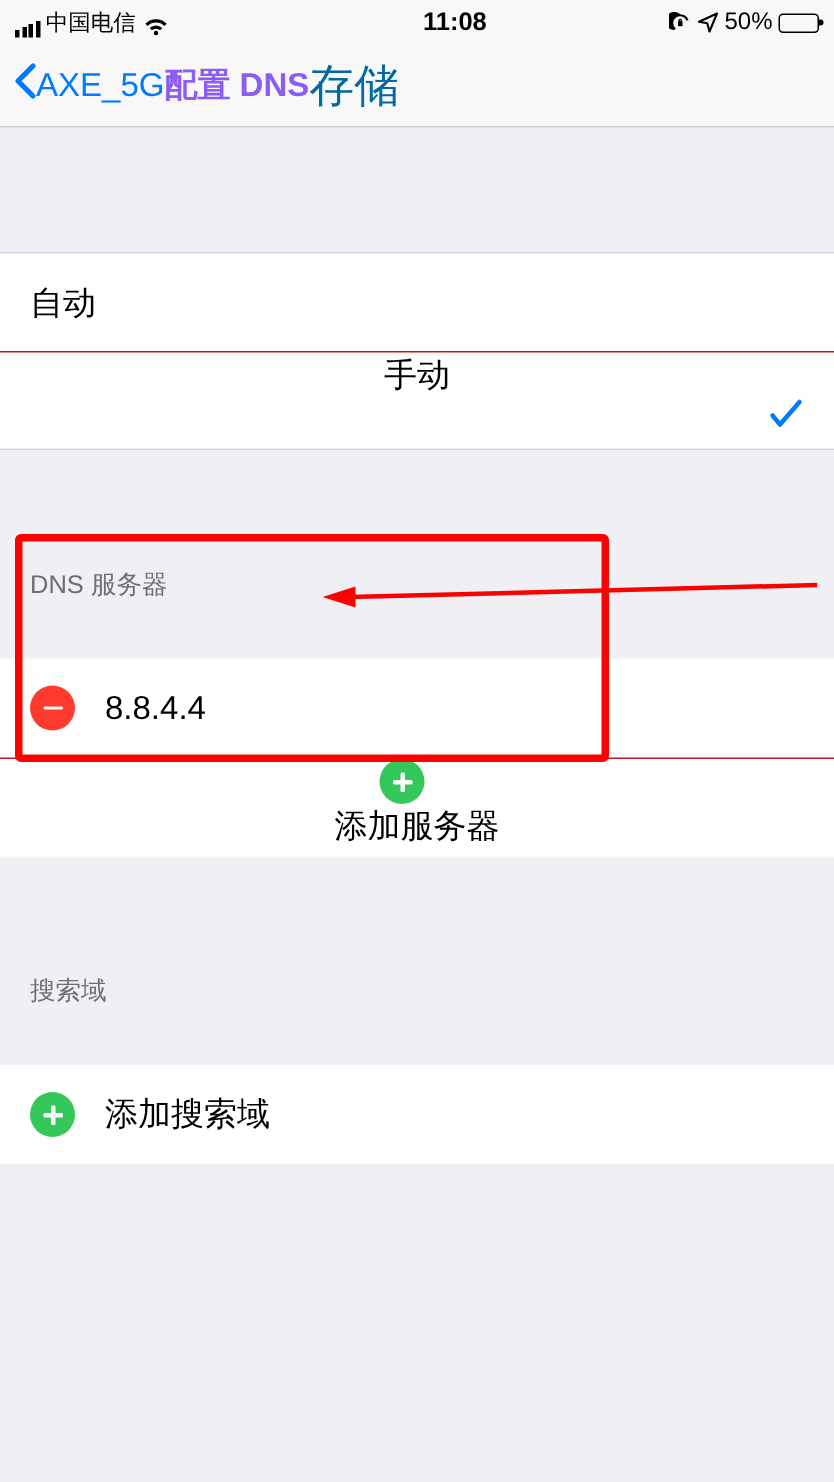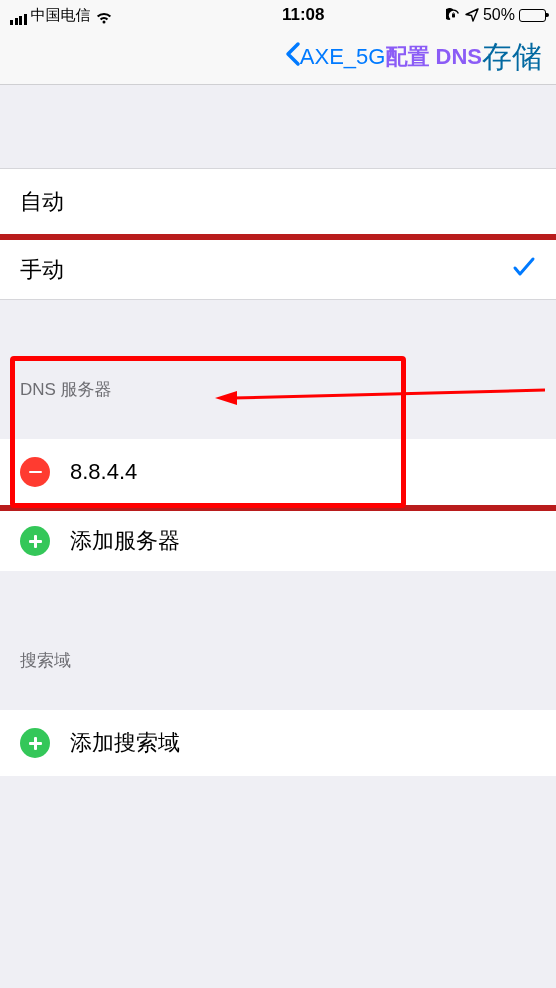--- a/index.html
+++ b/index.html
@@ -39,41 +39,41 @@
     .battery::after { content:""; position:absolute; right:-4px; top:3.5px; width:2.5px; height:4px; background:#000; border-radius:0 2px 2px 0; }
     .battery-fill { height:100%; width:50%; background:#000; border-radius:1px 0 0 1px; }
 
     
     .nav-bar {
       height: 55px;
       background: #f8f8f8;
       border-bottom: 1px solid #cfcfd2;
       display: flex;
       align-items: center;
-      justify-content: flex-end;
+      justify-content: flex-start;
       padding: 0 8px;
     }
     .nav-back { display: flex; align-items: center; color: #007aff; font-size: 22px; }
     .nav-back svg { margin-right: -2px; }
     .nav-title { font-size: 22px; font-weight: 600; color: #8b5cf6; }
     .nav-save { font-size: 30px; color: #0369a1; padding-right: 6px; }
 
     
     .spacer-top { height: 55px; }
     .group { background: #fff; margin-top: 28px; }
     .row {
       display: flex;
       align-items: center;
       min-height: 66px;
       padding: 0 20px;
       font-size: 22px;
       color: #000;
       position: relative;
     }
-    .row + .row { border-top: 6px solid #b91c1c; }
+    .row + .row { border-top: 1px solid #b91c1c; flex-direction: column; }
     .group-first .row:first-child { border-top: 1px solid #d6d6da; }
     .group-first .row:last-child { border-bottom: 1px solid #d6d6da; }
     .check { margin-left: auto; color: #007aff; }
 
     .section-header {
       padding: 30px 20px 10px;
       font-size: 17px;
       color: #6d6d72;
       margin-top: 48px;
     }

